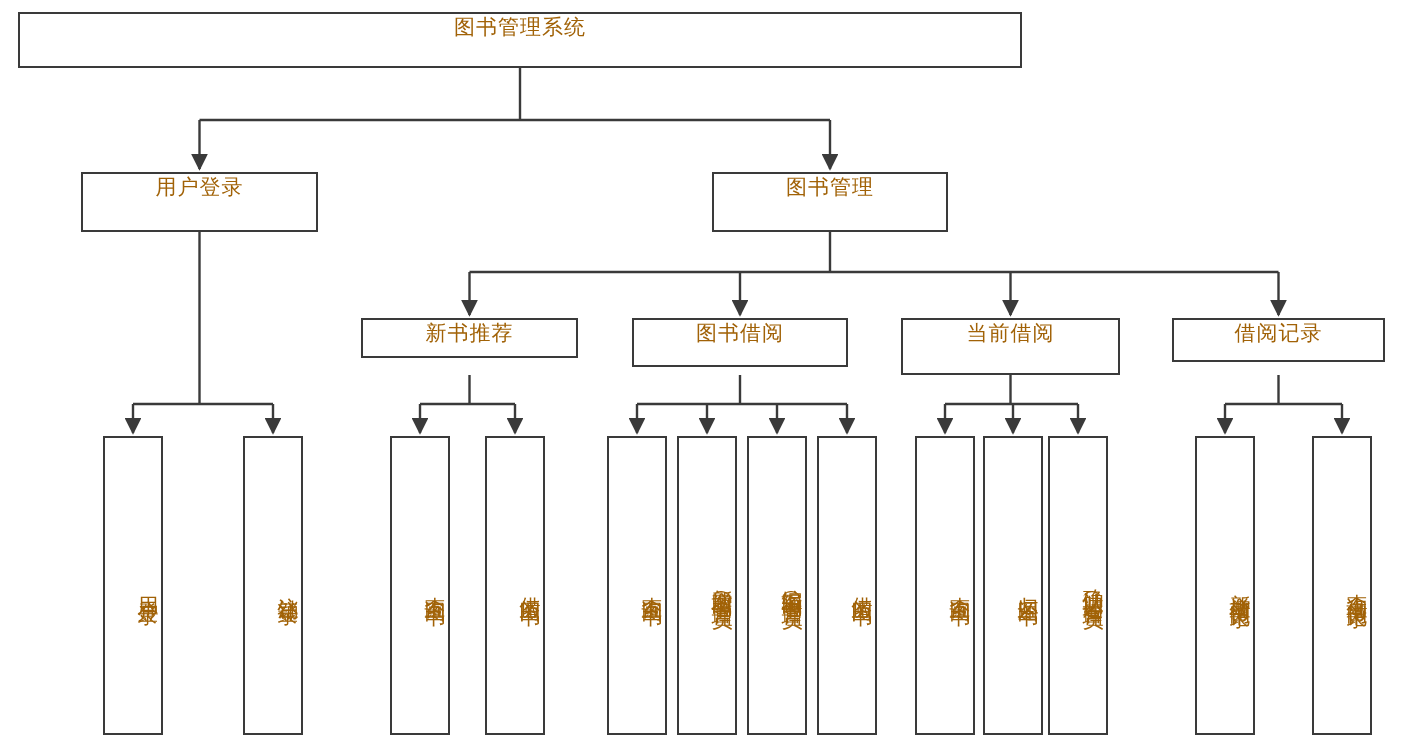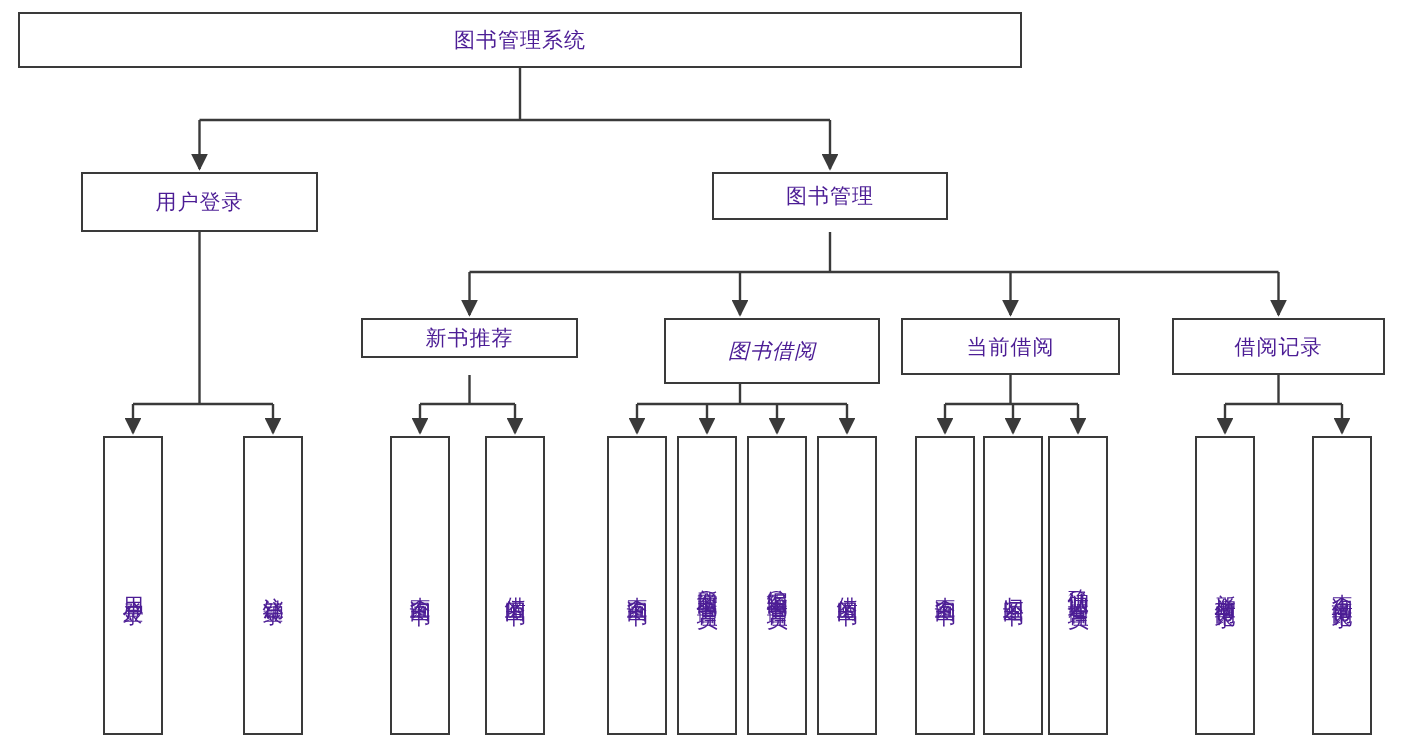--- a/index.html
+++ b/index.html
@@ -24,23 +24,23 @@
     width: 1405px;
     height: 747px;
     pointer-events: none;
   }
   .node {
     position: absolute;
     box-sizing: border-box;
     border: 2px solid #3a3a3a;
     background: #ffffff;
     display: flex;
-    align-items: center;
+    align-items: flex-start;
     justify-content: center;
-    color: #4c1d95;
+    color: #a16207;
   }
   .node.horizontal {
     font-size: 21px;
     line-height: 1.2;
     letter-spacing: 1px;
     text-align: center;
   }
   .node.vertical {
     writing-mode: vertical-rl;
     text-orientation: upright;
@@ -112,33 +112,33 @@
       </g>
   </svg>
 
   <div id="nodes">
       <div class="node horizontal" style="left: 18px; top: 12px; width: 1004px; height: 56px;">
         <span class="hlabel">图书管理系统</span>
       </div>
       <div class="node horizontal" style="left: 81px; top: 172px; width: 237px; height: 60px;">
         <span class="hlabel">用户登录</span>
       </div>
-      <div class="node horizontal" style="left: 712px; top: 172px; width: 236px; height: 48px;">
+      <div class="node horizontal" style="left: 712px; top: 172px; width: 236px; height: 60px;">
         <span class="hlabel">图书管理</span>
       </div>
       <div class="node horizontal" style="left: 361px; top: 318px; width: 217px; height: 40px;">
         <span class="hlabel">新书推荐</span>
       </div>
-      <div class="node horizontal" style="left: 664px; top: 318px; width: 216px; height: 66px; font-style: italic;">
+      <div class="node horizontal" style="left: 632px; top: 318px; width: 216px; height: 49px;">
         <span class="hlabel">图书借阅</span>
       </div>
       <div class="node horizontal" style="left: 901px; top: 318px; width: 219px; height: 57px;">
         <span class="hlabel">当前借阅</span>
       </div>
-      <div class="node horizontal" style="left: 1172px; top: 318px; width: 213px; height: 57px;">
+      <div class="node horizontal" style="left: 1172px; top: 318px; width: 213px; height: 44px;">
         <span class="hlabel">借阅记录</span>
       </div>
       <div class="node vertical" style="left: 103px; top: 436px; width: 60px; height: 299px;">
         <span class="vlabel">用户登录</span>
       </div>
       <div class="node vertical" style="left: 243px; top: 436px; width: 60px; height: 299px;">
         <span class="vlabel">注销登录</span>
       </div>
       <div class="node vertical" style="left: 390px; top: 436px; width: 60px; height: 299px;">
         <span class="vlabel">查询图书</span>

